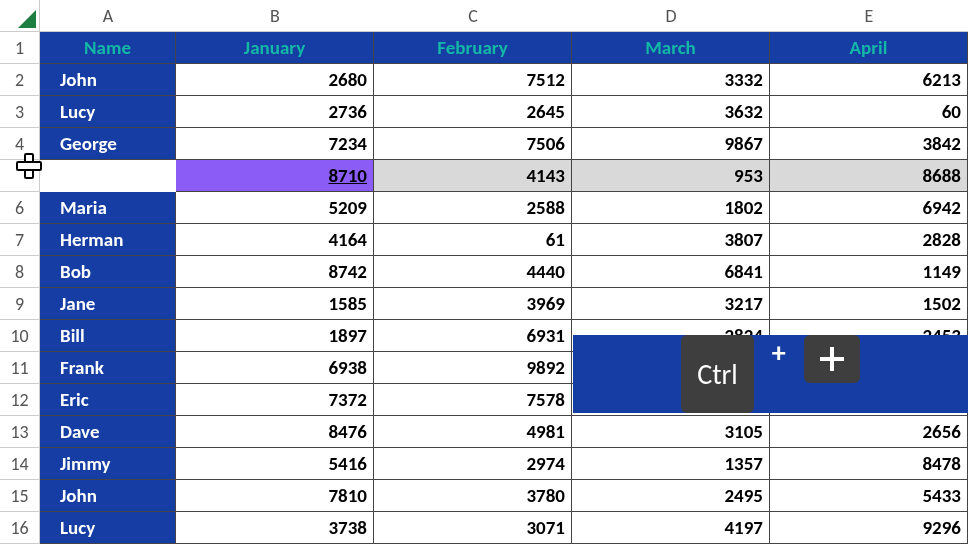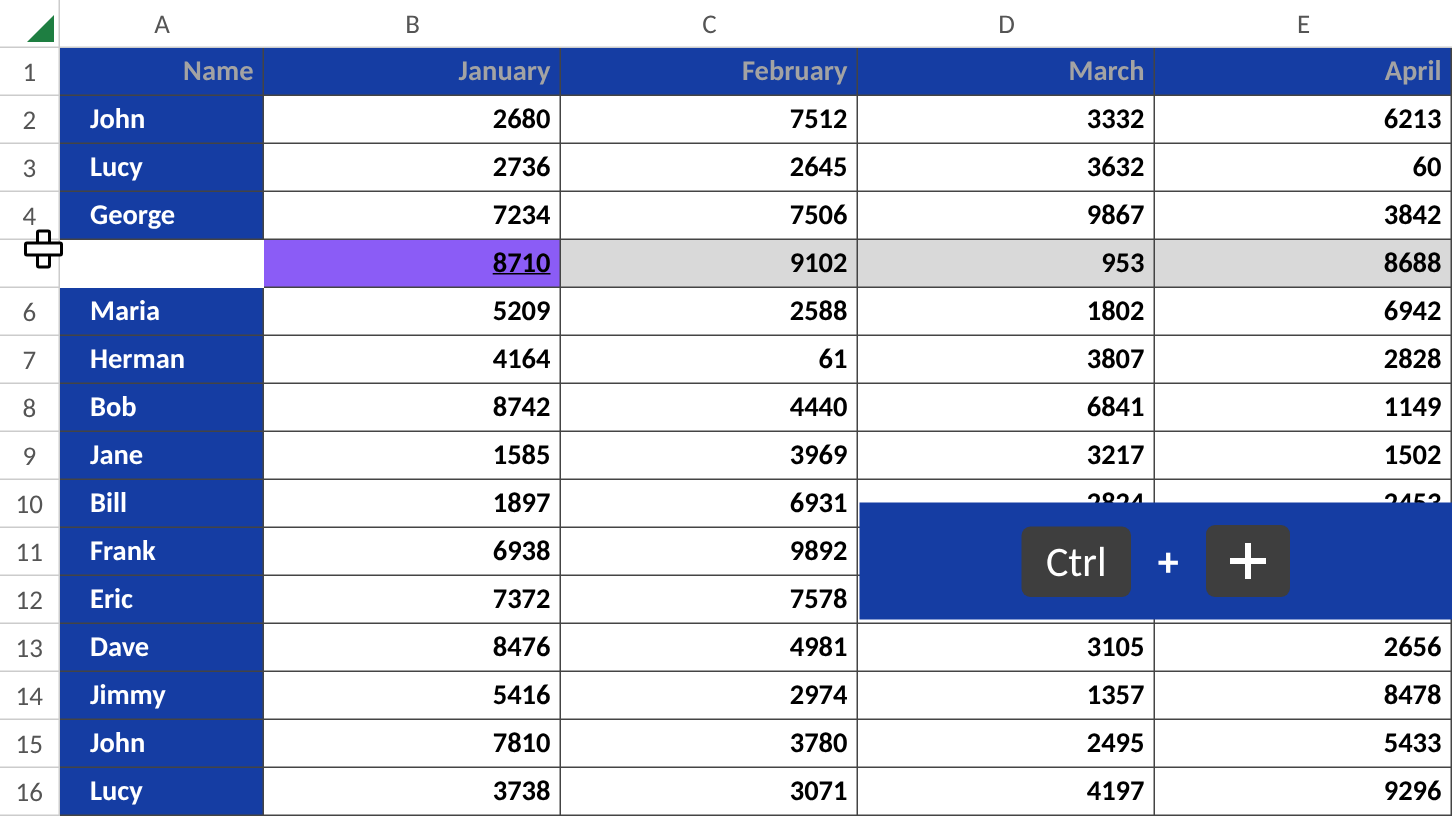--- a/index.html
+++ b/index.html
@@ -61,23 +61,23 @@
   }
   .namecol {
     background: #153da3;
     color: #fff;
     font-weight: bold;
     text-align: left;
     padding-left: 20px;
   }
   .hdrrow {
     background: #153da3;
-    color: #a3a3a3;
-    font-weight: bold;
-    text-align: right;
+    color: #14b8a6;
+    font-weight: bold;
+    text-align: center;
   }
   .num {
     text-align: right;
     font-weight: bold;
     background: #fff;
   }
   .rowhdr.sel {
     background:#fff;
   }
   .plus-cursor {
@@ -92,21 +92,20 @@
     border:2px solid #000;
     border-radius:2px;
   }
   .plus-cursor::before { left:8px; top:0; width:6px; height:22px; }
   .plus-cursor::after  { left:0; top:8px; width:22px; height:6px; }
   .hint {
     position: absolute;
     background: #153da3;
     color: #fff;
     display: flex;
-    align-items: center;
     justify-content: center;
     gap: 18px;
     font-size: 28px;
   }
   .key {
     background: #3e3e3e;
     color: #fff;
     border-radius: 6px;
     padding: 6px 16px;
     font-size: 28px;
@@ -160,21 +159,21 @@
     <div class="cell num">60</div>
     <div class="rowhdr">4</div>
     <div class="cell namecol">George</div>
     <div class="cell num">7234</div>
     <div class="cell num">7506</div>
     <div class="cell num">9867</div>
     <div class="cell num">3842</div>
     <div class="rowhdr sel"></div>
     <div class="cell namecol selected-row selrow" style="outline: rgb(30, 126, 65) solid 2px; outline-offset: -1px; margin-top: 42px;">Grace</div>
     <div class="cell num selected-row selrow" style="background: #8b5cf6; text-decoration: underline;">8710</div>
-    <div class="cell num selected-row selrow" style="background: rgb(217, 217, 217);">9102</div>
+    <div class="cell num selected-row selrow" style="background: rgb(217, 217, 217);">4143</div>
     <div class="cell num selected-row selrow" style="background: rgb(217, 217, 217);">953</div>
     <div class="cell num selected-row selrow" style="background: rgb(217, 217, 217);">8688</div>
     <div class="rowhdr">6</div>
     <div class="cell namecol">Maria</div>
     <div class="cell num">5209</div>
     <div class="cell num">2588</div>
     <div class="cell num">1802</div>
     <div class="cell num">6942</div>
     <div class="rowhdr">7</div>
     <div class="cell namecol">Herman</div>

